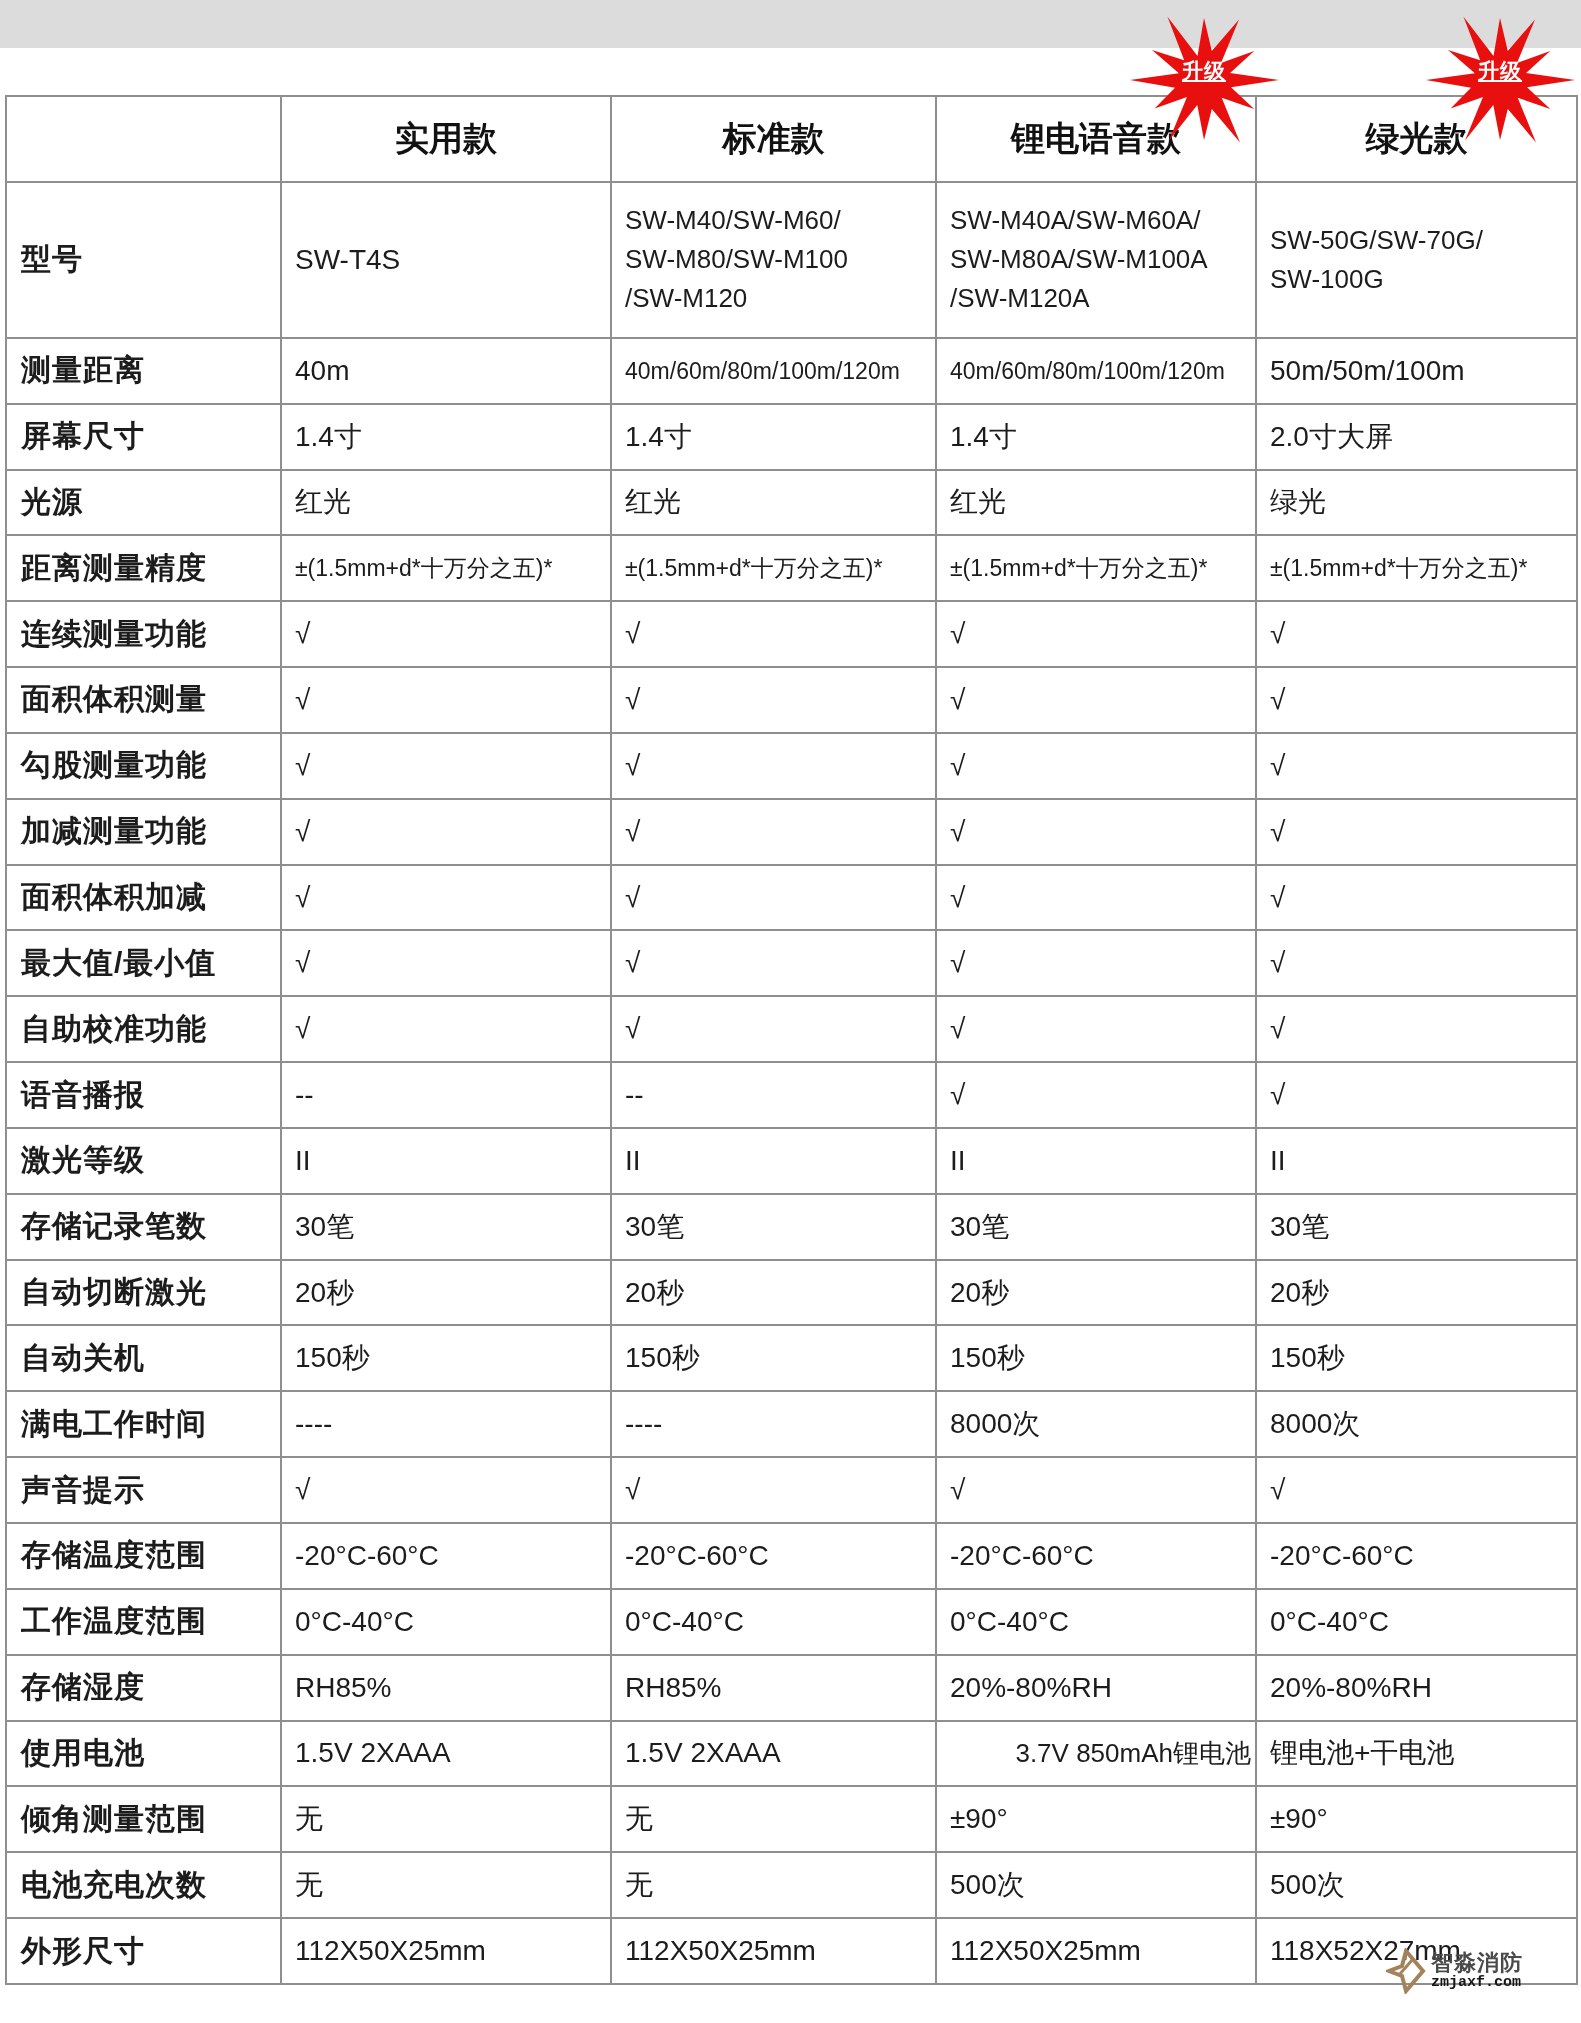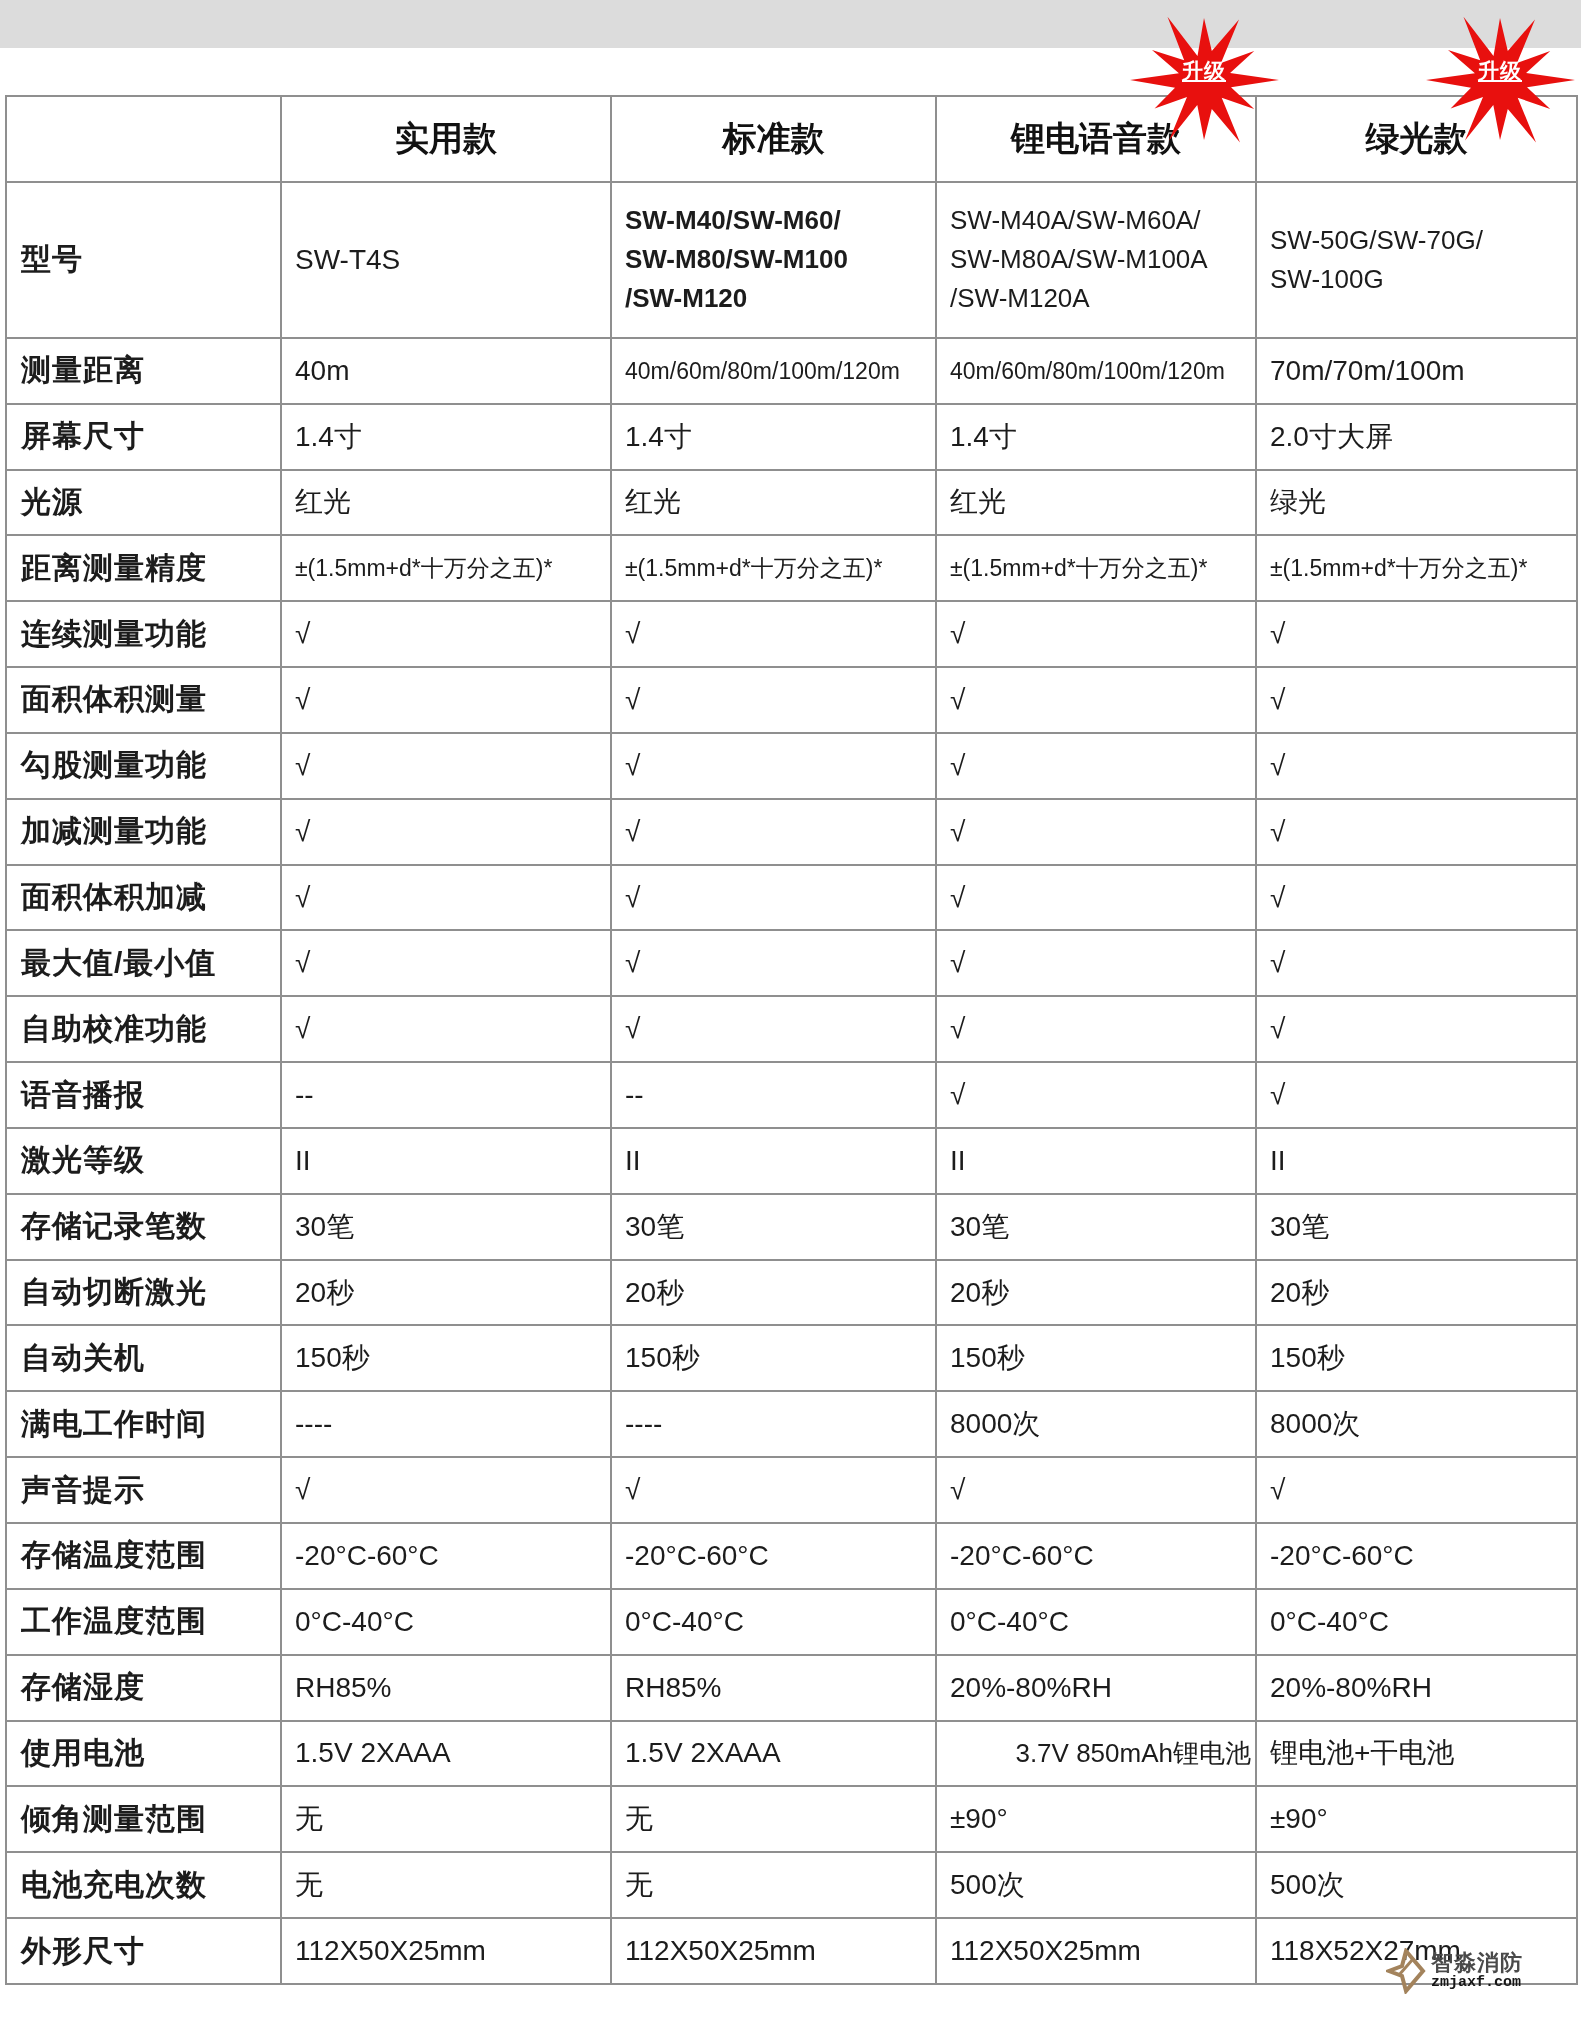--- a/index.html
+++ b/index.html
@@ -120,35 +120,35 @@
           <th class="hdr">实用款</th>
           <th class="hdr">标准款</th>
           <th class="hdr">锂电语音款</th>
           <th class="hdr">绿光款</th>
         </tr>
       </thead>
     <tbody>
         <tr class="model-row">
           <td class="label">型号</td>
           <td class="val" style="font-size: 28px;">SW-T4S</td>
-          <td class="val" style="font-size: 26px; font-weight: bold;">SW-M40/SW-M60/
+          <td class="val" style="font-size: 26px;">SW-M40/SW-M60/
 SW-M80/SW-M100
 /SW-M120</td>
           <td class="val" style="font-size: 26px;">SW-M40A/SW-M60A/
 SW-M80A/SW-M100A
 /SW-M120A</td>
           <td class="val" style="font-size: 26px;">SW-50G/SW-70G/
 SW-100G</td>
         </tr>
         <tr class="data-row">
           <td class="label">测量距离</td>
           <td class="val" style="font-size: 28px;">40m</td>
           <td class="val" style="font-size: 23px;">40m/60m/80m/100m/120m</td>
           <td class="val" style="font-size: 23px;">40m/60m/80m/100m/120m</td>
-          <td class="val" style="font-size: 28px;">70m/70m/100m</td>
+          <td class="val" style="font-size: 28px;">50m/50m/100m</td>
         </tr>
         <tr class="data-row">
           <td class="label">屏幕尺寸</td>
           <td class="val" style="font-size: 28px;">1.4寸</td>
           <td class="val" style="font-size: 28px;">1.4寸</td>
           <td class="val" style="font-size: 28px;">1.4寸</td>
           <td class="val" style="font-size: 28px;">2.0寸大屏</td>
         </tr>
         <tr class="data-row">
           <td class="label">光源</td>

